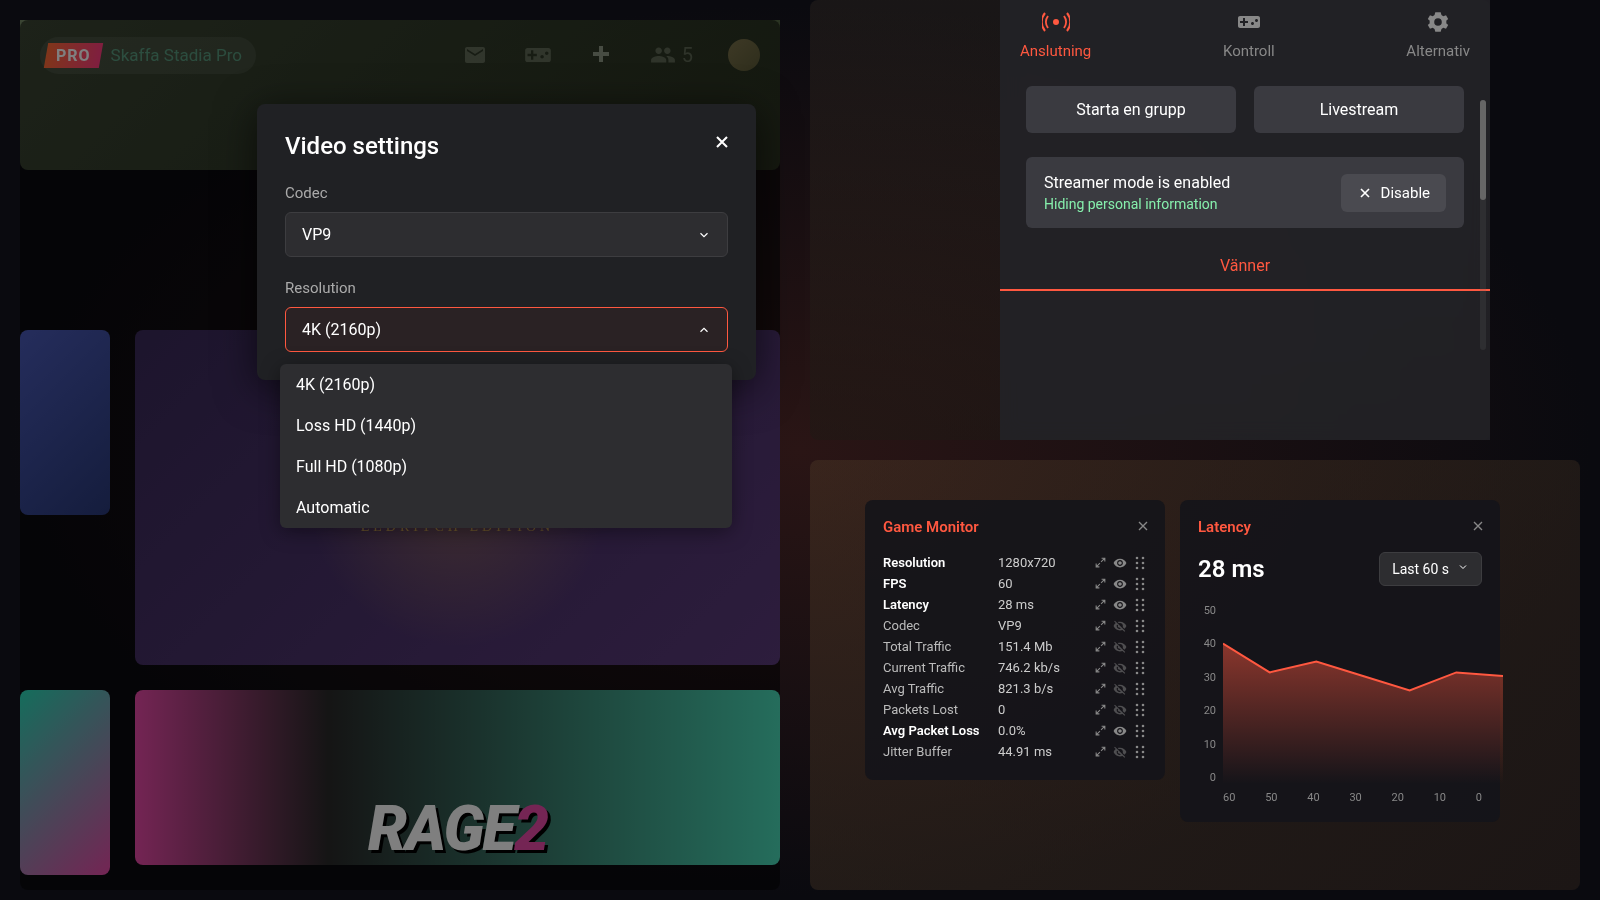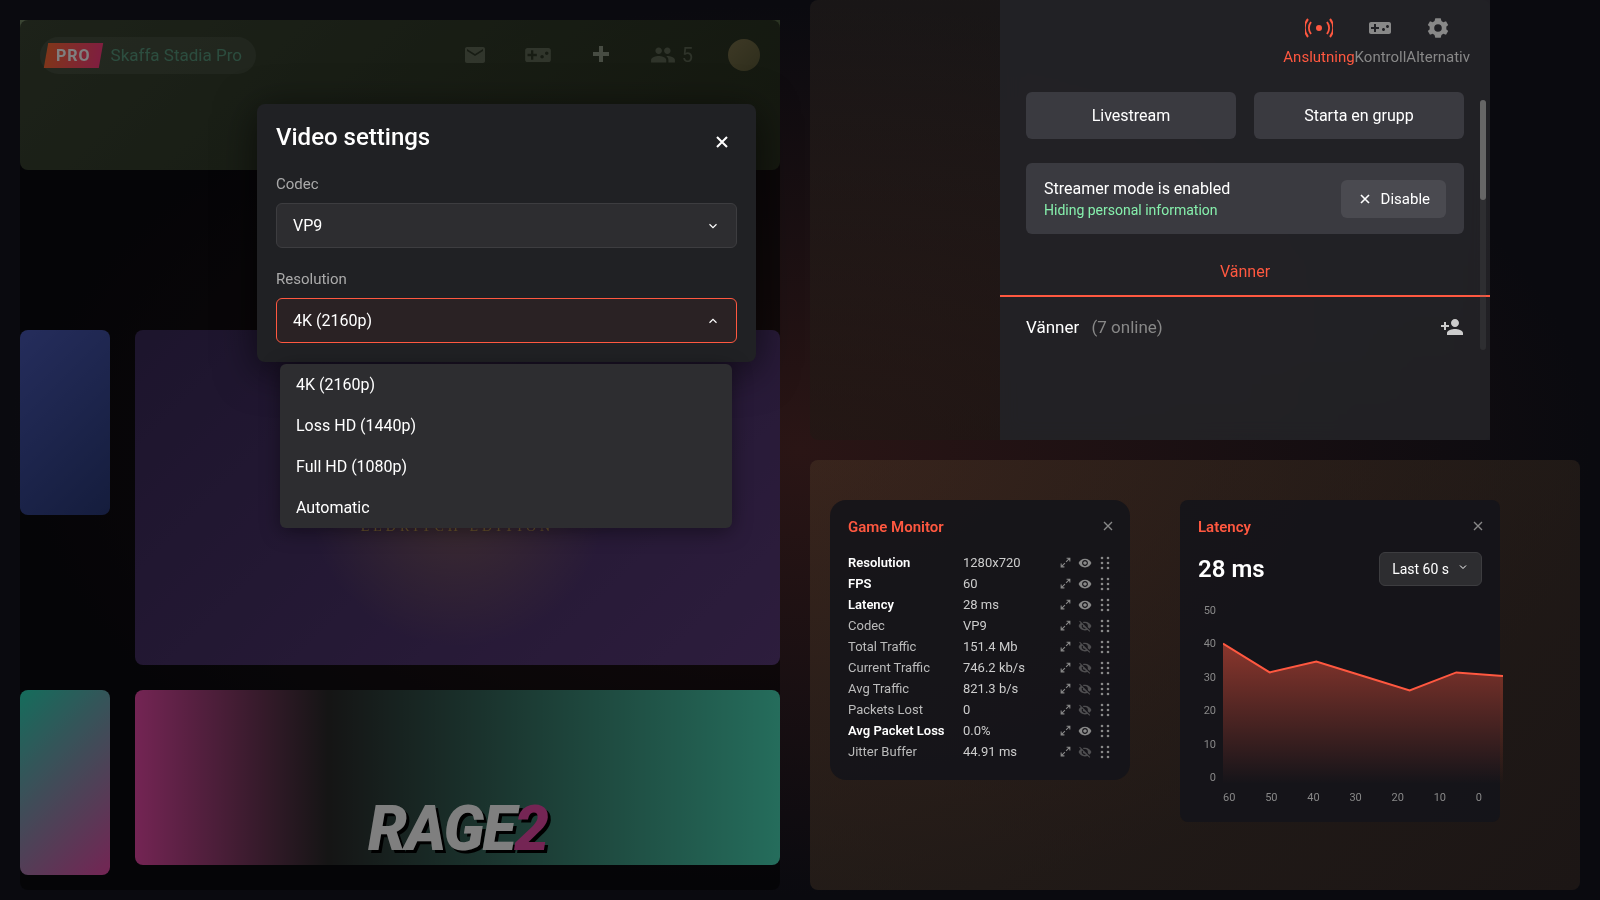--- a/index.html
+++ b/index.html
@@ -19,50 +19,50 @@
 .games-grid{position:absolute;top:310px;left:0;display:grid;grid-template-columns:90px 1fr;gap:25px;width:100%}
 .game-thumb{background:linear-gradient(135deg,#4a5ab8,#2a3a7a);border-radius:8px;height:185px}
 .game-thumb.t2{background:linear-gradient(135deg,#2adab8,#e84aa8)}
 .game-card{background:linear-gradient(135deg,#3a2a5a 0%,#5a3a7a 100%);border-radius:8px;height:335px;display:flex;align-items:center;justify-content:center;flex-direction:column;position:relative;overflow:hidden}
 .game-card .glow{position:absolute;width:300px;height:300px;background:radial-gradient(circle,rgba(200,150,80,0.4),transparent 70%);top:50%;left:50%;transform:translate(-50%,-50%)}
 .sundered-title{font-family:serif;font-size:56px;color:#d4a857;font-weight:400;letter-spacing:3px;text-shadow:0 0 20px rgba(212,168,87,0.5);position:relative}
 .sundered-sub{font-family:serif;font-size:14px;color:#d4a857;letter-spacing:4px;margin-top:-5px;position:relative}
 .rage-card{background:linear-gradient(90deg,#e84aa8 0%,#2a2a2a 30%,#4adab8 100%);border-radius:8px;height:175px;grid-column:2;display:flex;align-items:flex-end;justify-content:center;position:relative;overflow:hidden}
 .rage-title{font-size:62px;font-weight:900;font-style:italic;color:#fff;text-shadow:3px 3px 0 #000;letter-spacing:-2px}
 .rage-2{color:#e84aa8}
-.modal{position:absolute;left:257px;top:104px;width:499px;background:#202124;border-radius:8px;padding:19px;box-shadow:0 8px 40px rgba(0,0,0,0.6);z-index:100}
+.modal{position:absolute;left:257px;top:104px;width:499px;background:#202124;border-radius:8px;padding:28px;box-shadow:0 8px 40px rgba(0,0,0,0.6);z-index:100}
 .modal-title{font-size:24px;font-weight:500;margin-bottom:24px}
 .modal-close{position:absolute;top:28px;right:24px;cursor:pointer;color:#fff}
 .field-label{font-size:15px;color:#aaa;margin-bottom:10px}
 .select{background:#2d2d30;border:1px solid #3d3d40;border-radius:6px;padding:12px 16px;display:flex;justify-content:space-between;align-items:center;cursor:pointer;font-size:16px;margin-bottom:22px}
 .select.active{border-color:#ff5840;background:#2a2224}
 .select.last{margin-bottom:0}
 .dropdown{position:absolute;left:280px;top:364px;width:452px;background:#2d2d30;border-radius:6px;overflow:hidden;z-index:101;box-shadow:0 4px 20px rgba(0,0,0,0.4)}
 .dropdown-item{padding:11px 16px;cursor:pointer;font-size:16px}
 .right-top{position:absolute;left:810px;top:0;width:680px;height:440px;background:linear-gradient(180deg,rgba(60,50,40,0.3),rgba(30,25,20,0.5));border-radius:8px}
 .sidebar{position:absolute;right:0;top:0;width:490px;height:440px;background:rgba(35,35,40,0.85);backdrop-filter:blur(10px)}
-.side-tabs{display:flex;justify-content:flex-end;padding:14px 20px 12px}
+.side-tabs{display:flex;justify-content:space-between;padding:8px 20px 12px}
 .side-tab{display:flex;flex-direction:column;align-items:center;gap:6px;color:#888;cursor:pointer;font-size:15px}
 .side-tab.active{color:#ff5840}
 .side-tab-icon{height:28px;display:flex;align-items:center}
 .side-buttons{display:flex;gap:18px;padding:14px 26px}
 .side-btn{flex:1;background:#3a3a40;border:none;border-radius:6px;padding:14px;color:#fff;font-size:16px;cursor:pointer}
 .streamer-banner{margin:10px 26px;background:#3a3a40;border-radius:6px;padding:16px 18px;display:flex;justify-content:space-between;align-items:center}
 .banner-title{font-size:16px;font-weight:400;margin-bottom:4px}
 .banner-sub{font-size:14px;color:#86efac}
 .disable-btn{background:#4a4a50;border:none;border-radius:6px;padding:10px 16px;color:#ffffff;font-size:15px;cursor:pointer;display:flex;align-items:center;gap:8px}
 .friend-tabs{display:flex;margin-top:14px}
 .friend-tab{flex:1;text-align:center;padding:14px;font-size:16px;color:#888;cursor:pointer;border-bottom:2px solid transparent}
 .friend-tab.active{color:#ff5840;border-bottom-color:#ff5840}
 .friends-header{display:flex;justify-content:space-between;align-items:center;padding:18px 26px;font-size:17px}
 .online-count{color:#888;margin-left:8px}
 .scroll-track{position:absolute;right:4px;top:100px;width:6px;height:250px;background:rgba(100,100,100,0.2);border-radius:3px}
 .scroll-thumb{width:6px;height:100px;background:#666;border-radius:3px}
 .right-bottom{position:absolute;left:810px;top:460px;width:770px;height:430px;background:linear-gradient(135deg,rgba(80,60,40,0.4),rgba(40,30,25,0.6));border-radius:8px}
-.gm-panel{position:absolute;left:20px;top:40px;width:300px;background:rgba(20,20,25,0.9);border-radius:16px;padding:18px}
+.gm-panel{position:absolute;left:55px;top:40px;width:300px;background:rgba(20,20,25,0.9);border-radius:8px;padding:18px}
 .gm-title{color:#ff5840;font-size:15px;font-weight:600;margin-bottom:16px}
 .gm-close{position:absolute;top:18px;right:14px;cursor:pointer;color:#888}
 .gm-row{display:flex;align-items:center;font-size:13px;padding:3px 0}
 .gm-label{width:115px;color:#bbb}
 .gm-label.bold{color:#fff;font-weight:600}
 .gm-value{width:80px;color:#ccc}
 .gm-icons{display:flex;gap:6px;margin-left:auto}
 .gm-icon{width:14px;height:14px;color:#888;cursor:pointer;display:flex;align-items:center;justify-content:center}
 .gm-icon.dim{opacity:0.5}
 .lat-panel{position:absolute;left:370px;top:40px;width:320px;background:rgba(20,20,25,0.9);border-radius:8px;padding:18px}
@@ -180,48 +180,37 @@
       <div class="side-tab">
         <div class="side-tab-icon">
             <svg width="26" height="26" viewBox="0 0 24 24" fill="currentColor">
               <path d="M19.4 13l.6-1-.6-1 2-1.7-2-3.5-2.5.8-1.7-1L14.5 3h-5l-.7 2.6-1.7 1-2.5-.8-2 3.5L4.6 11l-.6 1 .6 1-2 1.7 2 3.5 2.5-.8 1.7 1 .7 2.6h5l.7-2.6 1.7-1 2.5.8 2-3.5L19.4 13zM12 15.5A3.5 3.5 0 1112 8.5a3.5 3.5 0 010 7z"></path>
             </svg>
           </div>
         <span>Alternativ</span>
       </div>
     </div>
     <div class="side-buttons">
+      <button class="side-btn">Starta en grupp</button>
       <button class="side-btn">Livestream</button>
-      <button class="side-btn">Starta en grupp</button>
     </div>
     <div class="streamer-banner">
       <div>
         <div class="banner-title">Streamer mode is enabled</div>
         <div class="banner-sub">Hiding personal information</div>
       </div>
       <button class="disable-btn">
         <svg width="16" height="16" viewBox="0 0 24 24" fill="none" stroke="currentColor" stroke-width="2.5">
             <path d="M18 6L6 18M6 6l12 12"></path>
           </svg>
         <span>Disable</span>
       </button>
     </div>
     <div class="friend-tabs">
       <div class="friend-tab active">Vänner</div>
-    </div>
-    <div class="friends-header">
-      <div>
-        <span>Vänner</span>
-        <span class="online-count">(7 online)</span>
-      </div>
-      <div>
-          <svg width="24" height="24" viewBox="0 0 24 24" fill="currentColor" style="color:#ccc">
-            <path d="M15 12c2.21 0 4-1.79 4-4s-1.79-4-4-4-4 1.79-4 4 1.79 4 4 4zm-9-2V7H4v3H1v2h3v3h2v-3h3v-2H6zm9 4c-2.67 0-8 1.34-8 4v2h16v-2c0-2.66-5.33-4-8-4z"></path>
-          </svg>
-        </div>
     </div>
     <div class="scroll-track">
         <div class="scroll-thumb"></div>
       </div>
   </div>
 </div>
 
 <div class="right-bottom">
   <div class="gm-panel">
     <div class="gm-title">Game Monitor</div>

